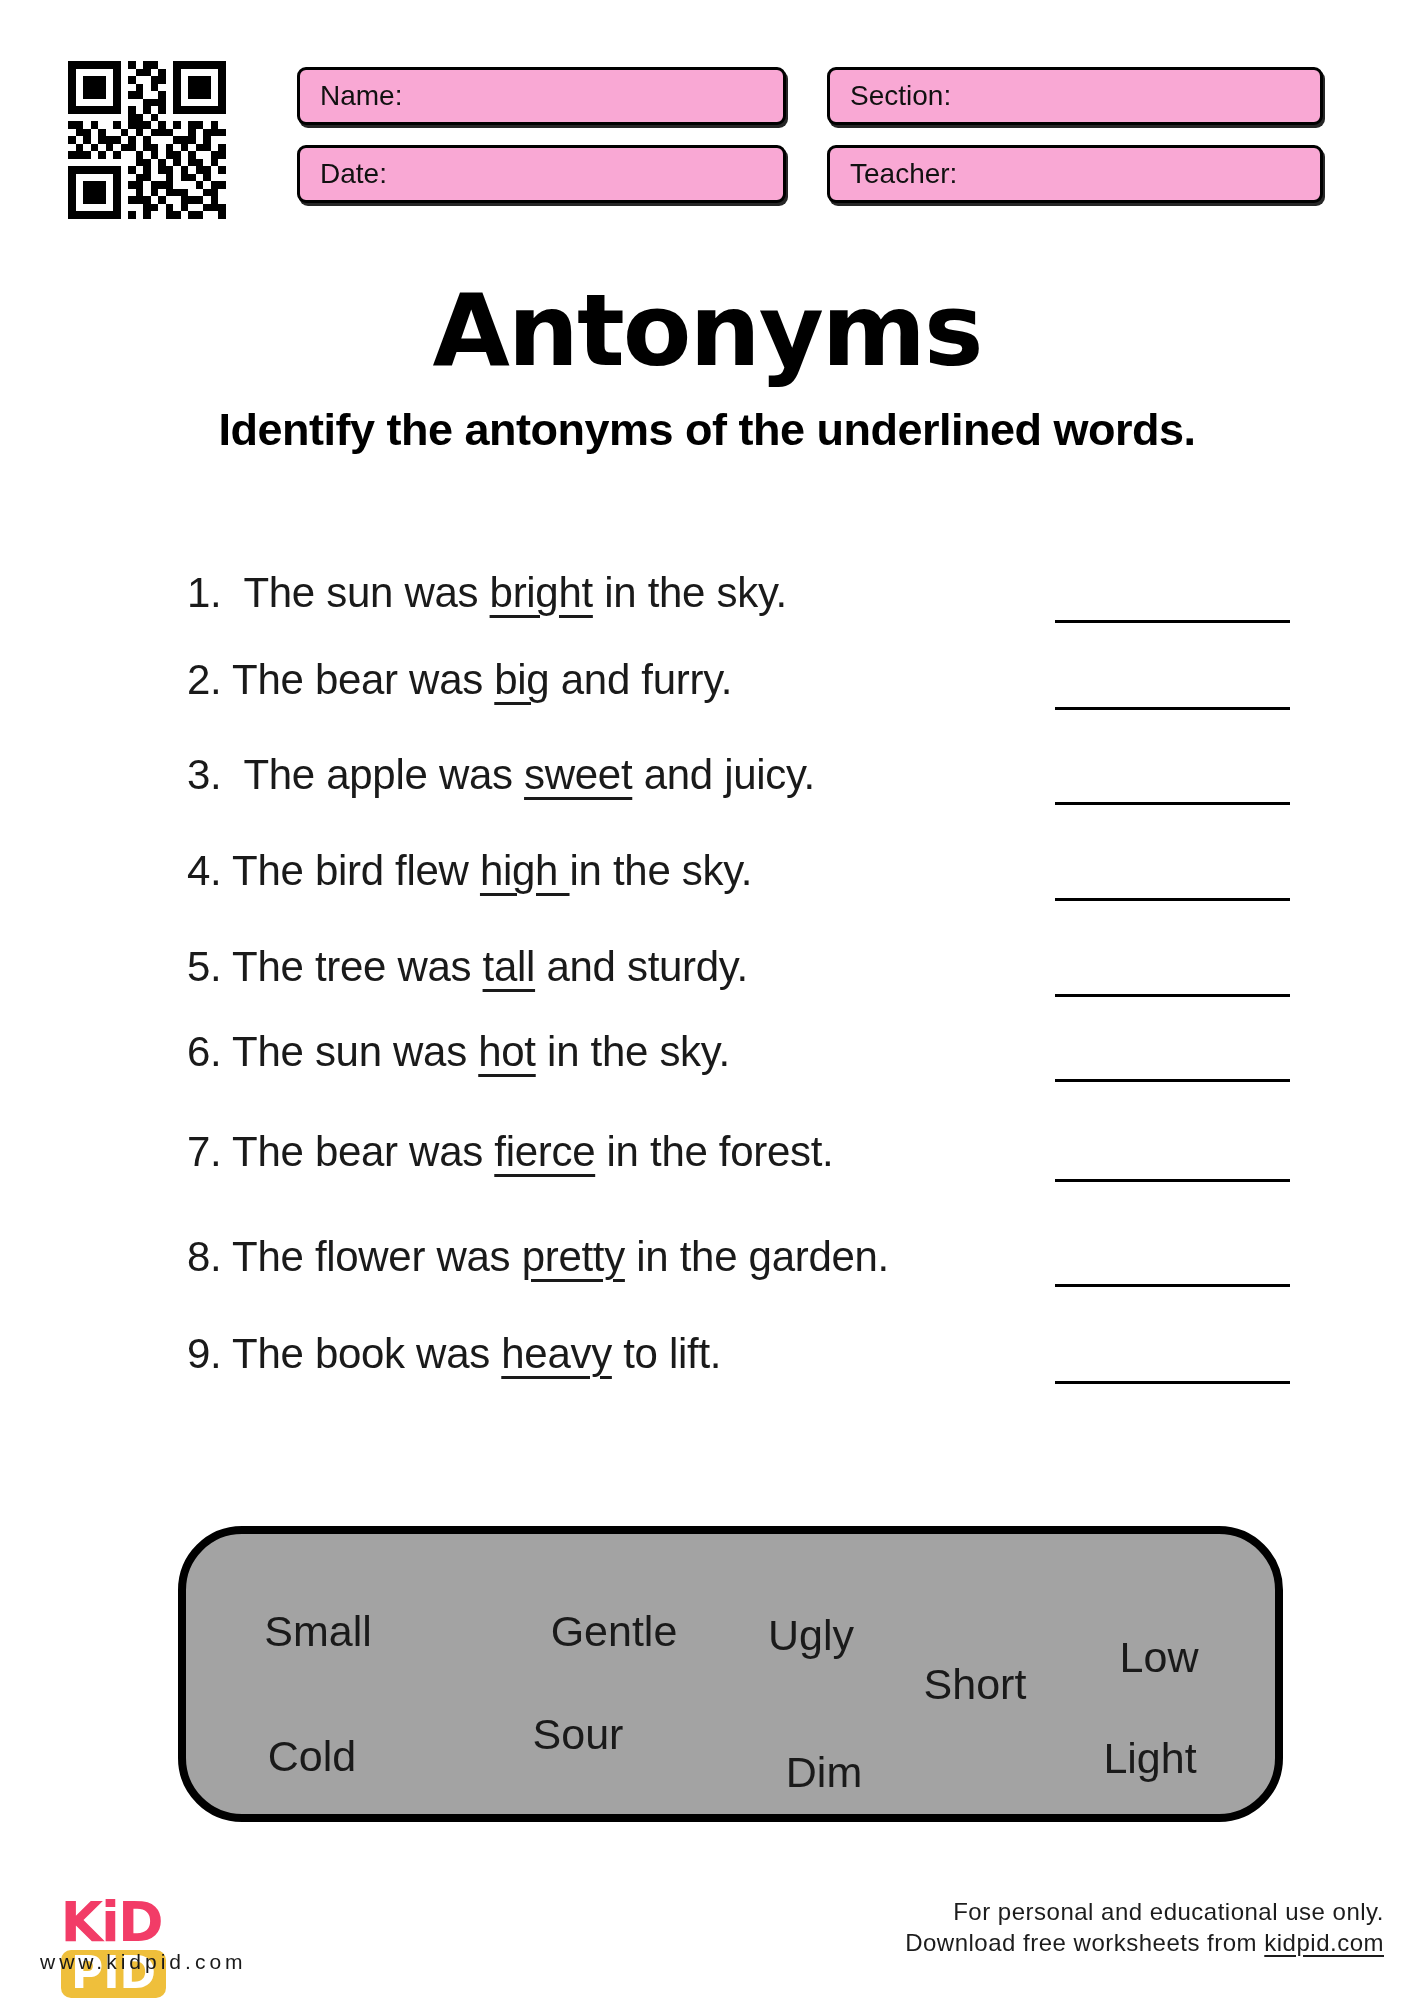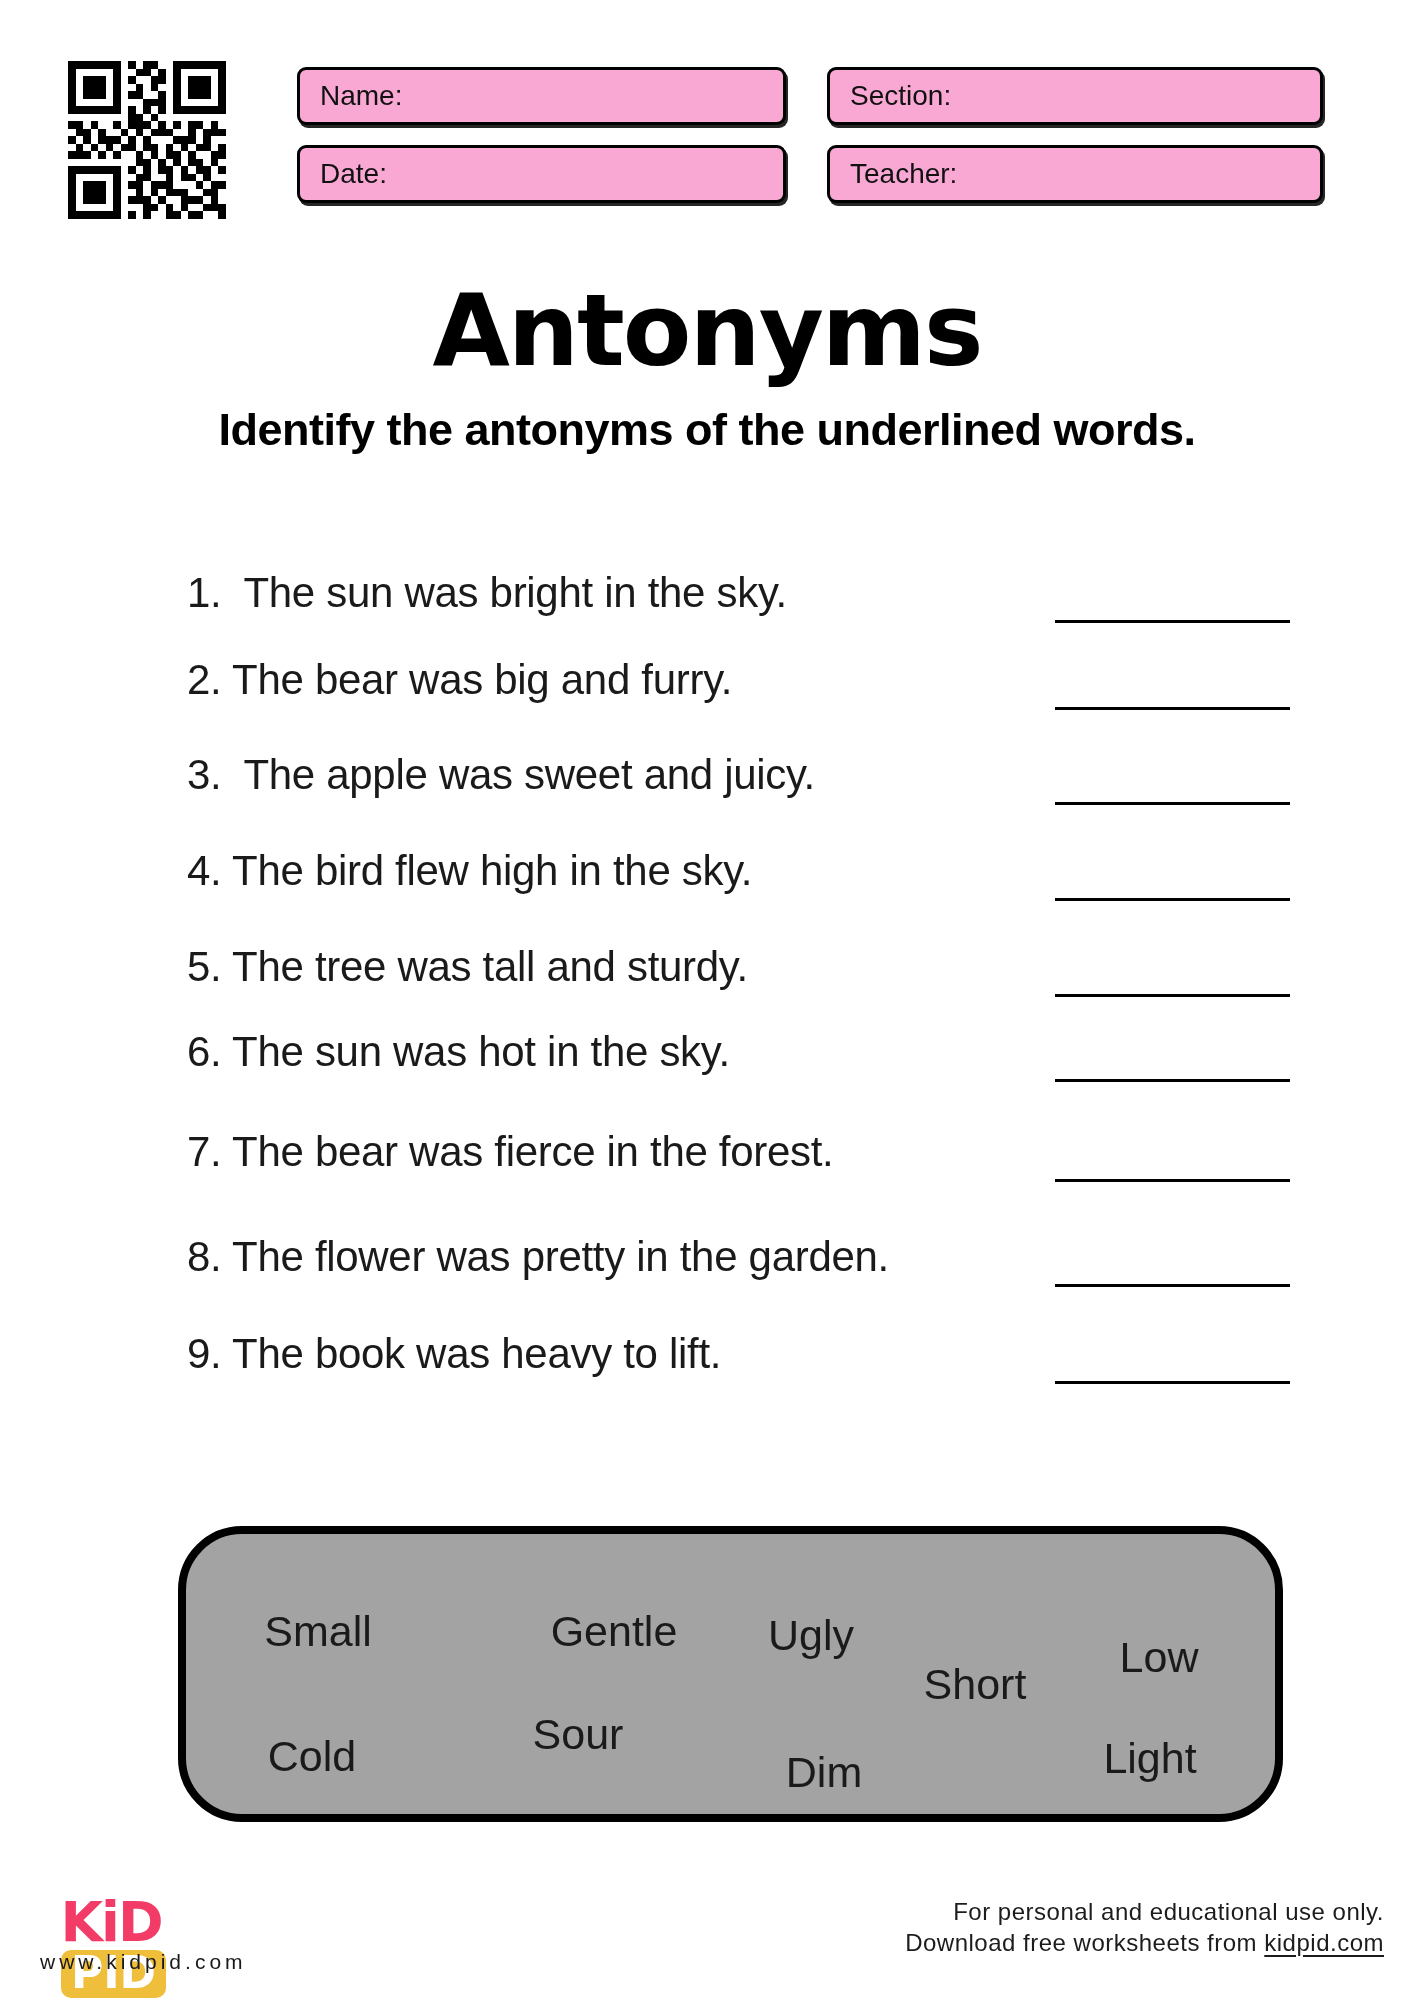--- a/index.html
+++ b/index.html
@@ -58,20 +58,21 @@
   
   .q-row{
     position:absolute;left:187px;right:124px;height:54px;
   }
   .q-text{
     position:absolute;left:0;top:0;
     font-size:42px;font-weight:400;color:#1a1a1a;
     white-space:pre-wrap;letter-spacing:-0.3px;
   }
   .q-word{
+    text-decoration:underline;
     text-decoration-thickness:3px;
     text-underline-offset:8px;
   }
   .blank{
     position:absolute;right:0;bottom:0;
     width:235px;height:0;
     border-bottom:3px solid #000;
   }
   #questions .q-row:nth-child(1){top:569px;}
   #questions .q-row:nth-child(2){top:656px;}

